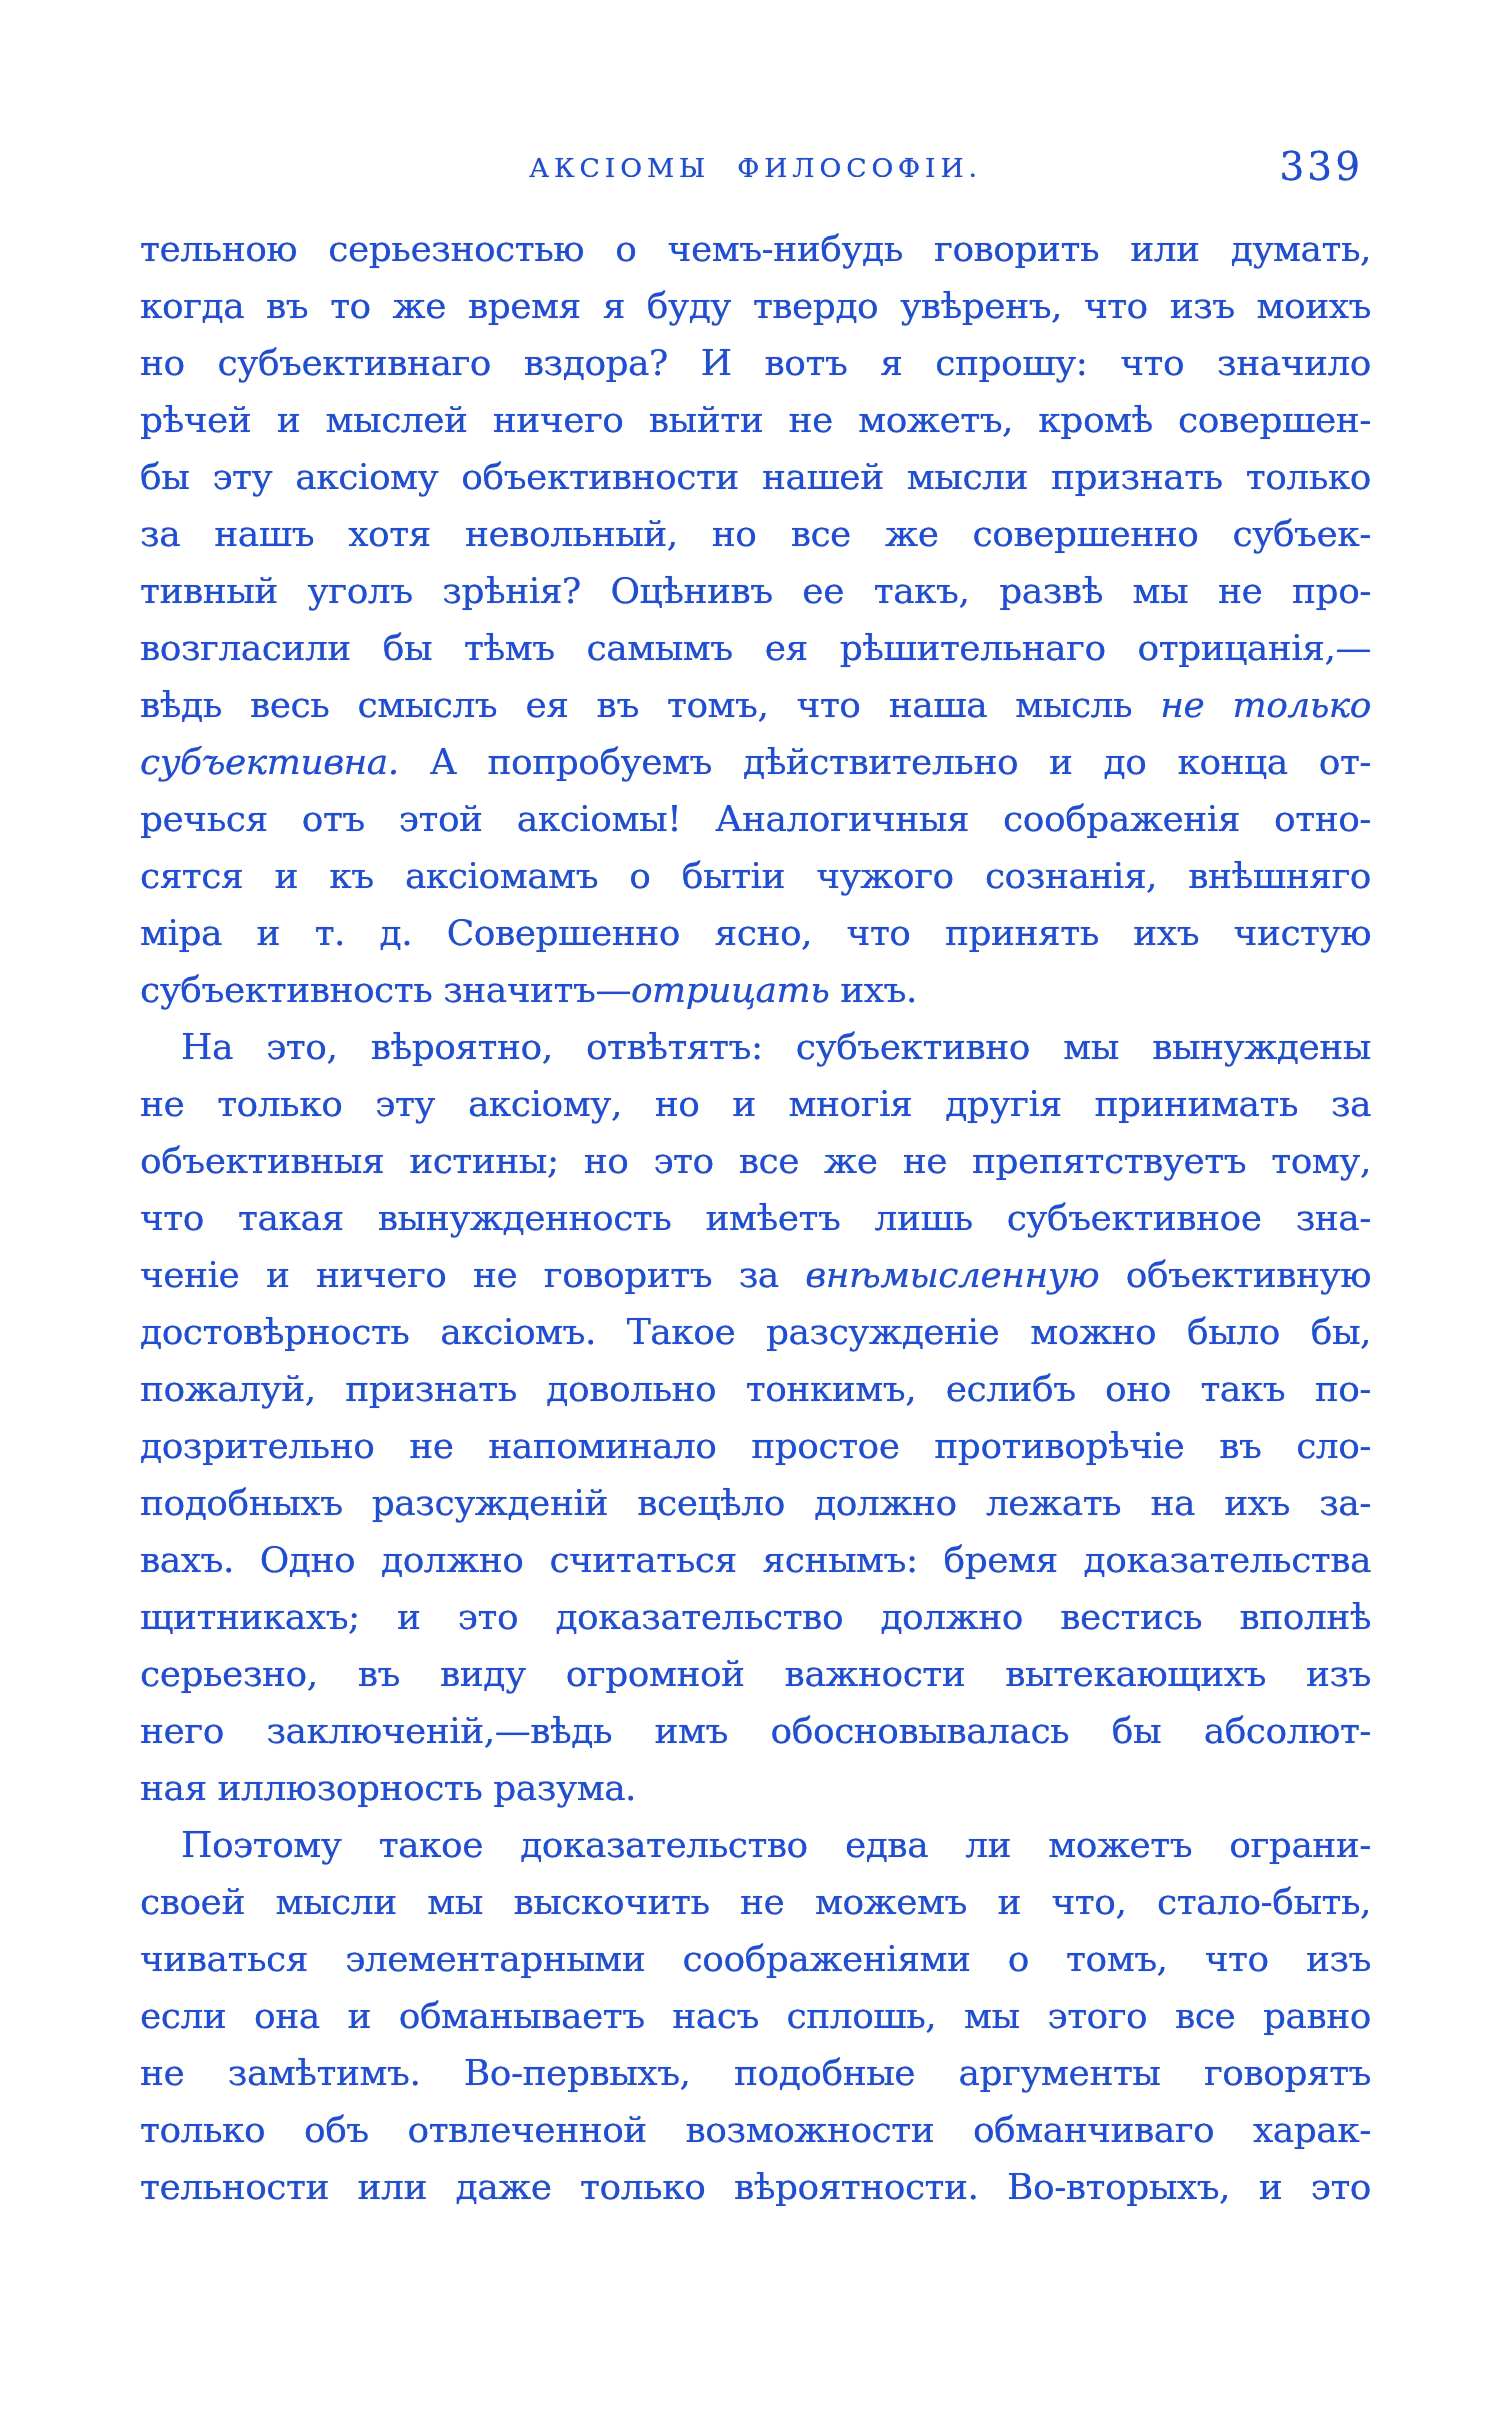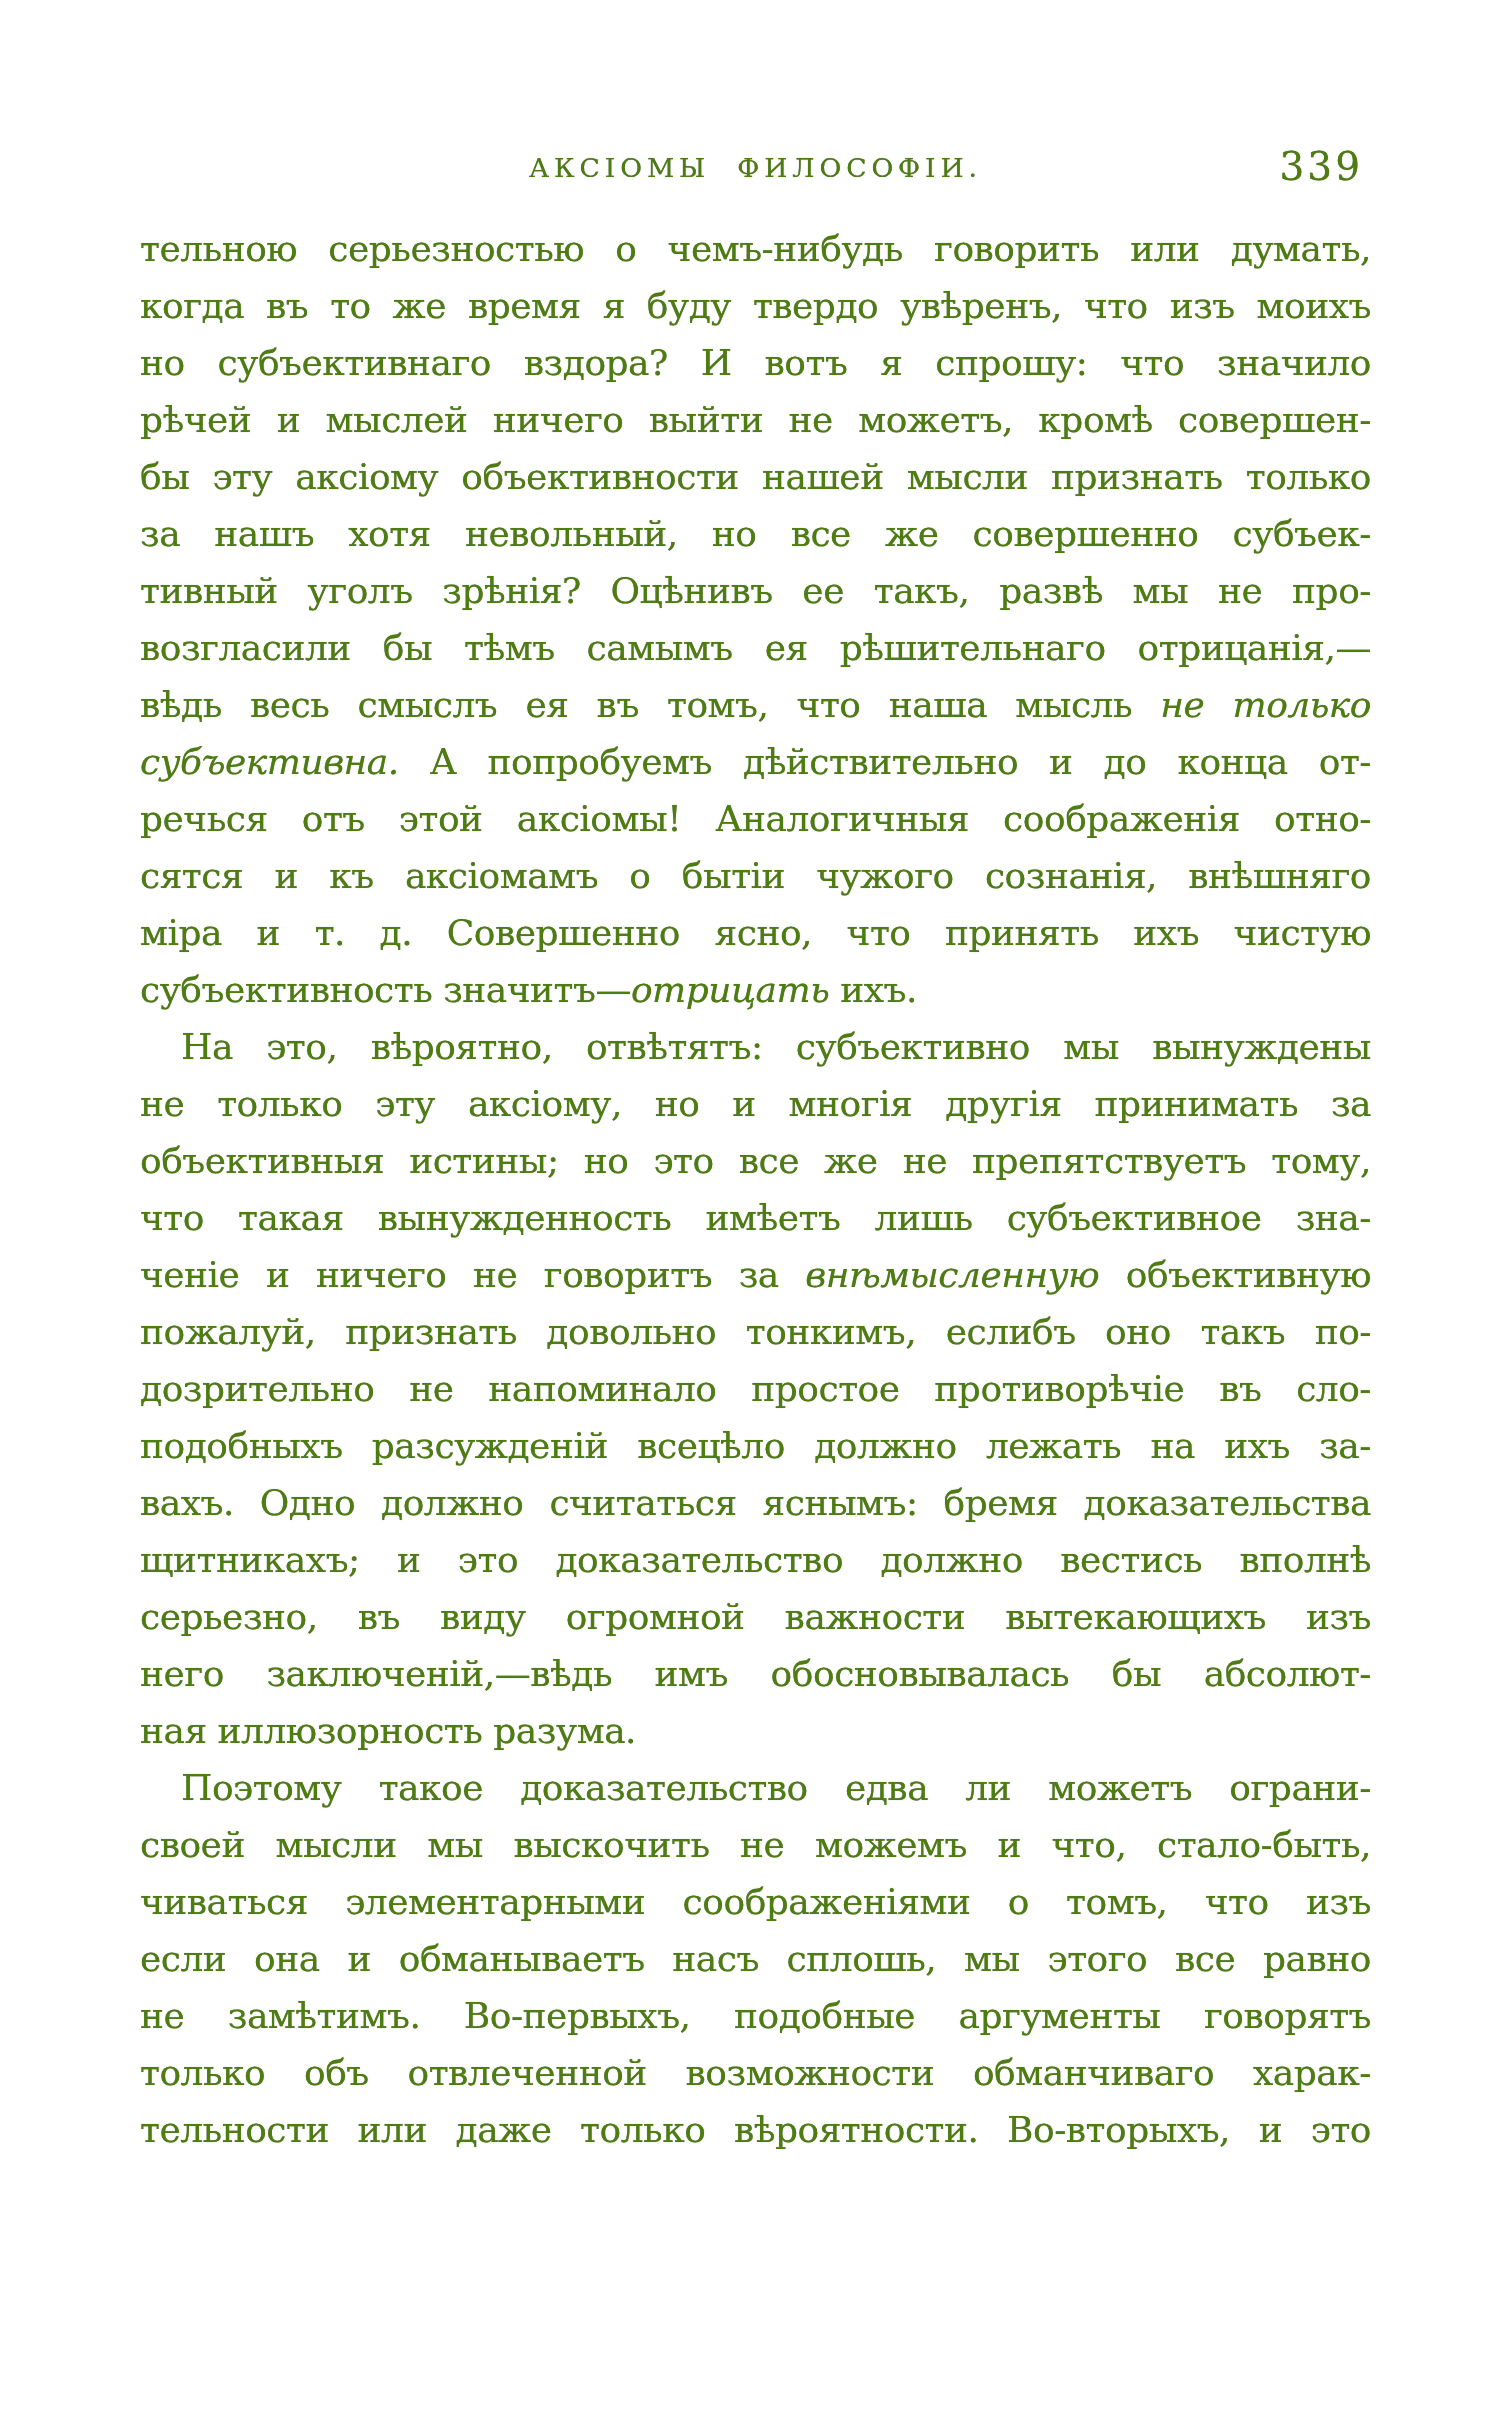--- a/index.html
+++ b/index.html
@@ -7,21 +7,21 @@
     padding: 0;
     background: #ffffff;
   }
   .page {
     position: relative;
     width: 1509px;
     height: 2409px;
     background: #ffffff;
     overflow: hidden;
     font-family: "DejaVu Serif", "Liberation Serif", serif;
-    color: #4d7c0f;
+    color: #1d4ed8;
   }
   .header {
     position: absolute;
     left: 140px;
     top: 144px;
     width: 1231px;
     height: 51px;
   }
   .header-title {
     position: absolute;
@@ -90,20 +90,21 @@
       <div class="line"><span class="it">субъективна.</span><span> А попробуемъ дѣйствительно и до конца от-</span></div>
       <div class="line"><span>речься отъ этой аксіомы! Аналогичныя соображенія отно-</span></div>
       <div class="line"><span>сятся и къ аксіомамъ о бытіи чужого сознанія, внѣшняго</span></div>
       <div class="line"><span>міра и т. д. Совершенно ясно, что принять ихъ чистую</span></div>
       <div class="line flush"><span>субъективность значитъ—</span><span class="it">отрицать</span><span> ихъ.</span></div>
       <div class="line indent"><span>На это, вѣроятно, отвѣтятъ: субъективно мы вынуждены</span></div>
       <div class="line"><span>не только эту аксіому, но и многія другія принимать за</span></div>
       <div class="line"><span>объективныя истины; но это все же не препятствуетъ тому,</span></div>
       <div class="line"><span>что такая вынужденность имѣетъ лишь субъективное зна-</span></div>
       <div class="line"><span>ченіе и ничего не говоритъ за </span><span class="it">внѣмысленную</span><span> объективную</span></div>
+      <div class="line"><span>достовѣрность аксіомъ. Такое разсужденіе можно было бы,</span></div>
       <div class="line"><span>пожалуй, признать довольно тонкимъ, еслибъ оно такъ по-</span></div>
       <div class="line"><span>дозрительно не напоминало простое противорѣчіе въ сло-</span></div>
       <div class="line"><span>подобныхъ разсужденій всецѣло должно лежать на ихъ за-</span></div>
       <div class="line"><span>вахъ. Одно должно считаться яснымъ: бремя доказательства</span></div>
       <div class="line"><span>щитникахъ; и это доказательство должно вестись вполнѣ</span></div>
       <div class="line"><span>серьезно, въ виду огромной важности вытекающихъ изъ</span></div>
       <div class="line"><span>него заключеній,—вѣдь имъ обосновывалась бы абсолют-</span></div>
       <div class="line flush"><span>ная иллюзорность разума.</span></div>
       <div class="line indent"><span>Поэтому такое доказательство едва ли можетъ ограни-</span></div>
       <div class="line"><span>своей мысли мы выскочить не можемъ и что, стало-быть,</span></div>

